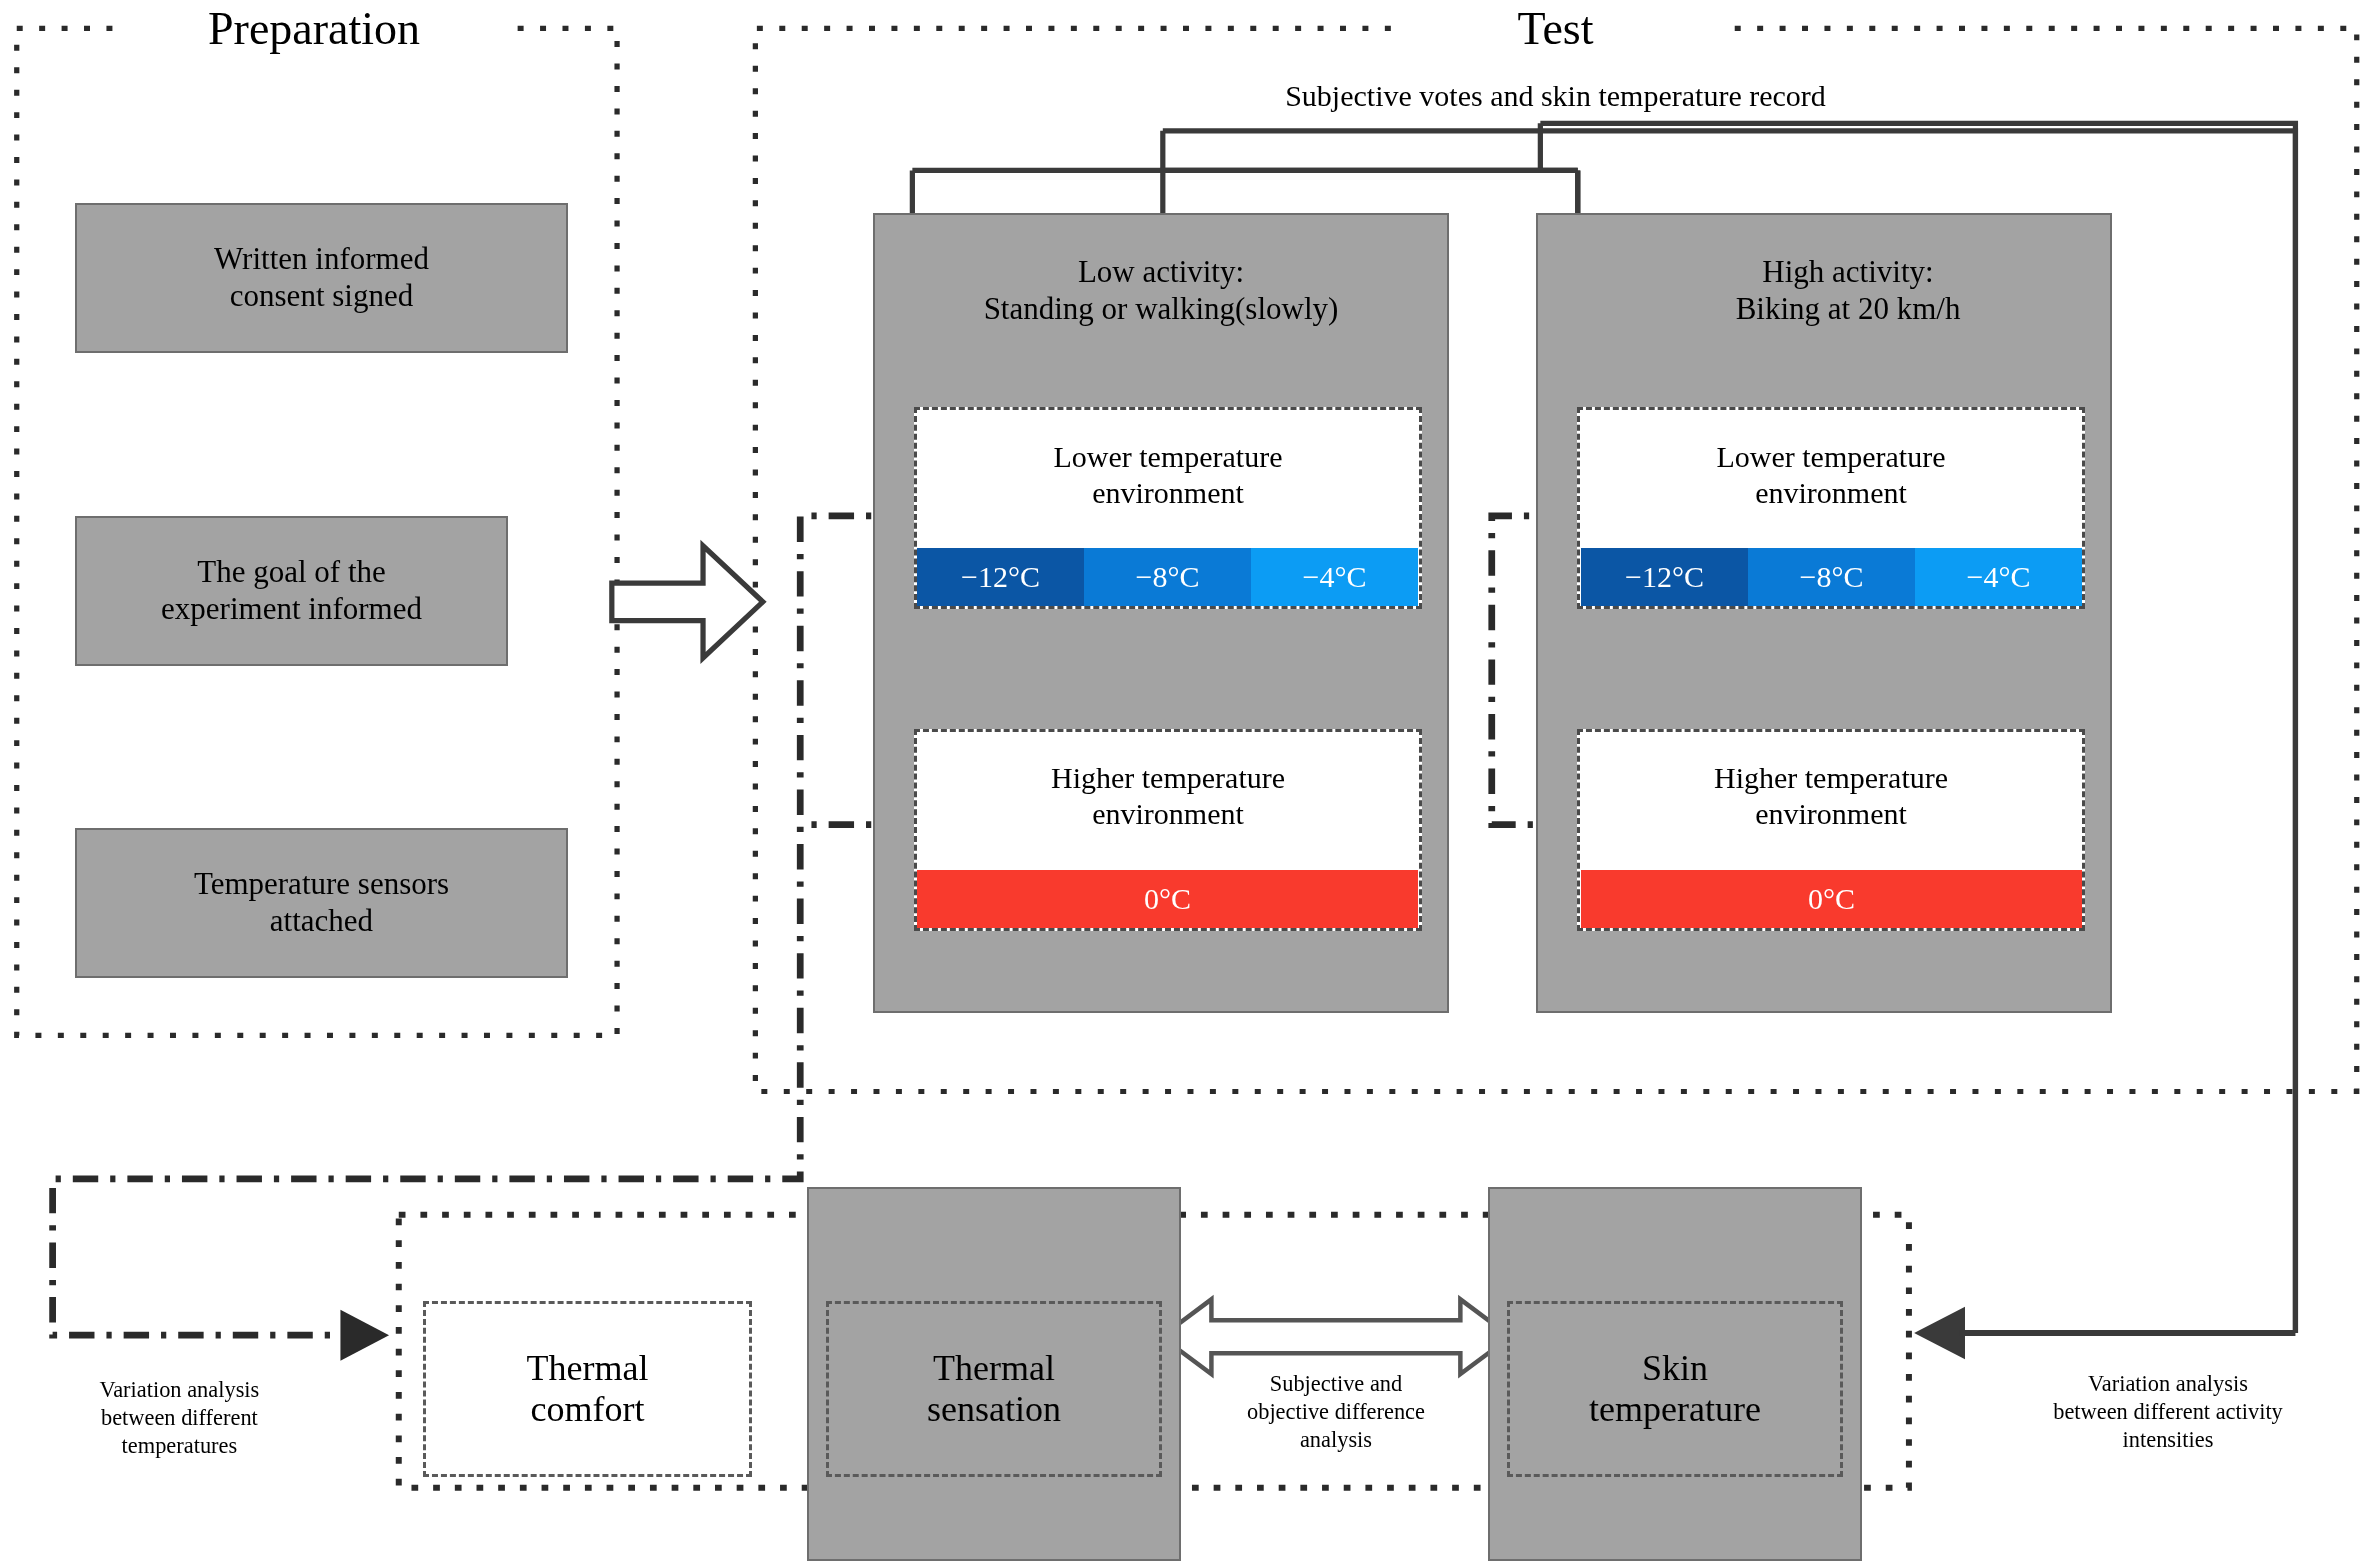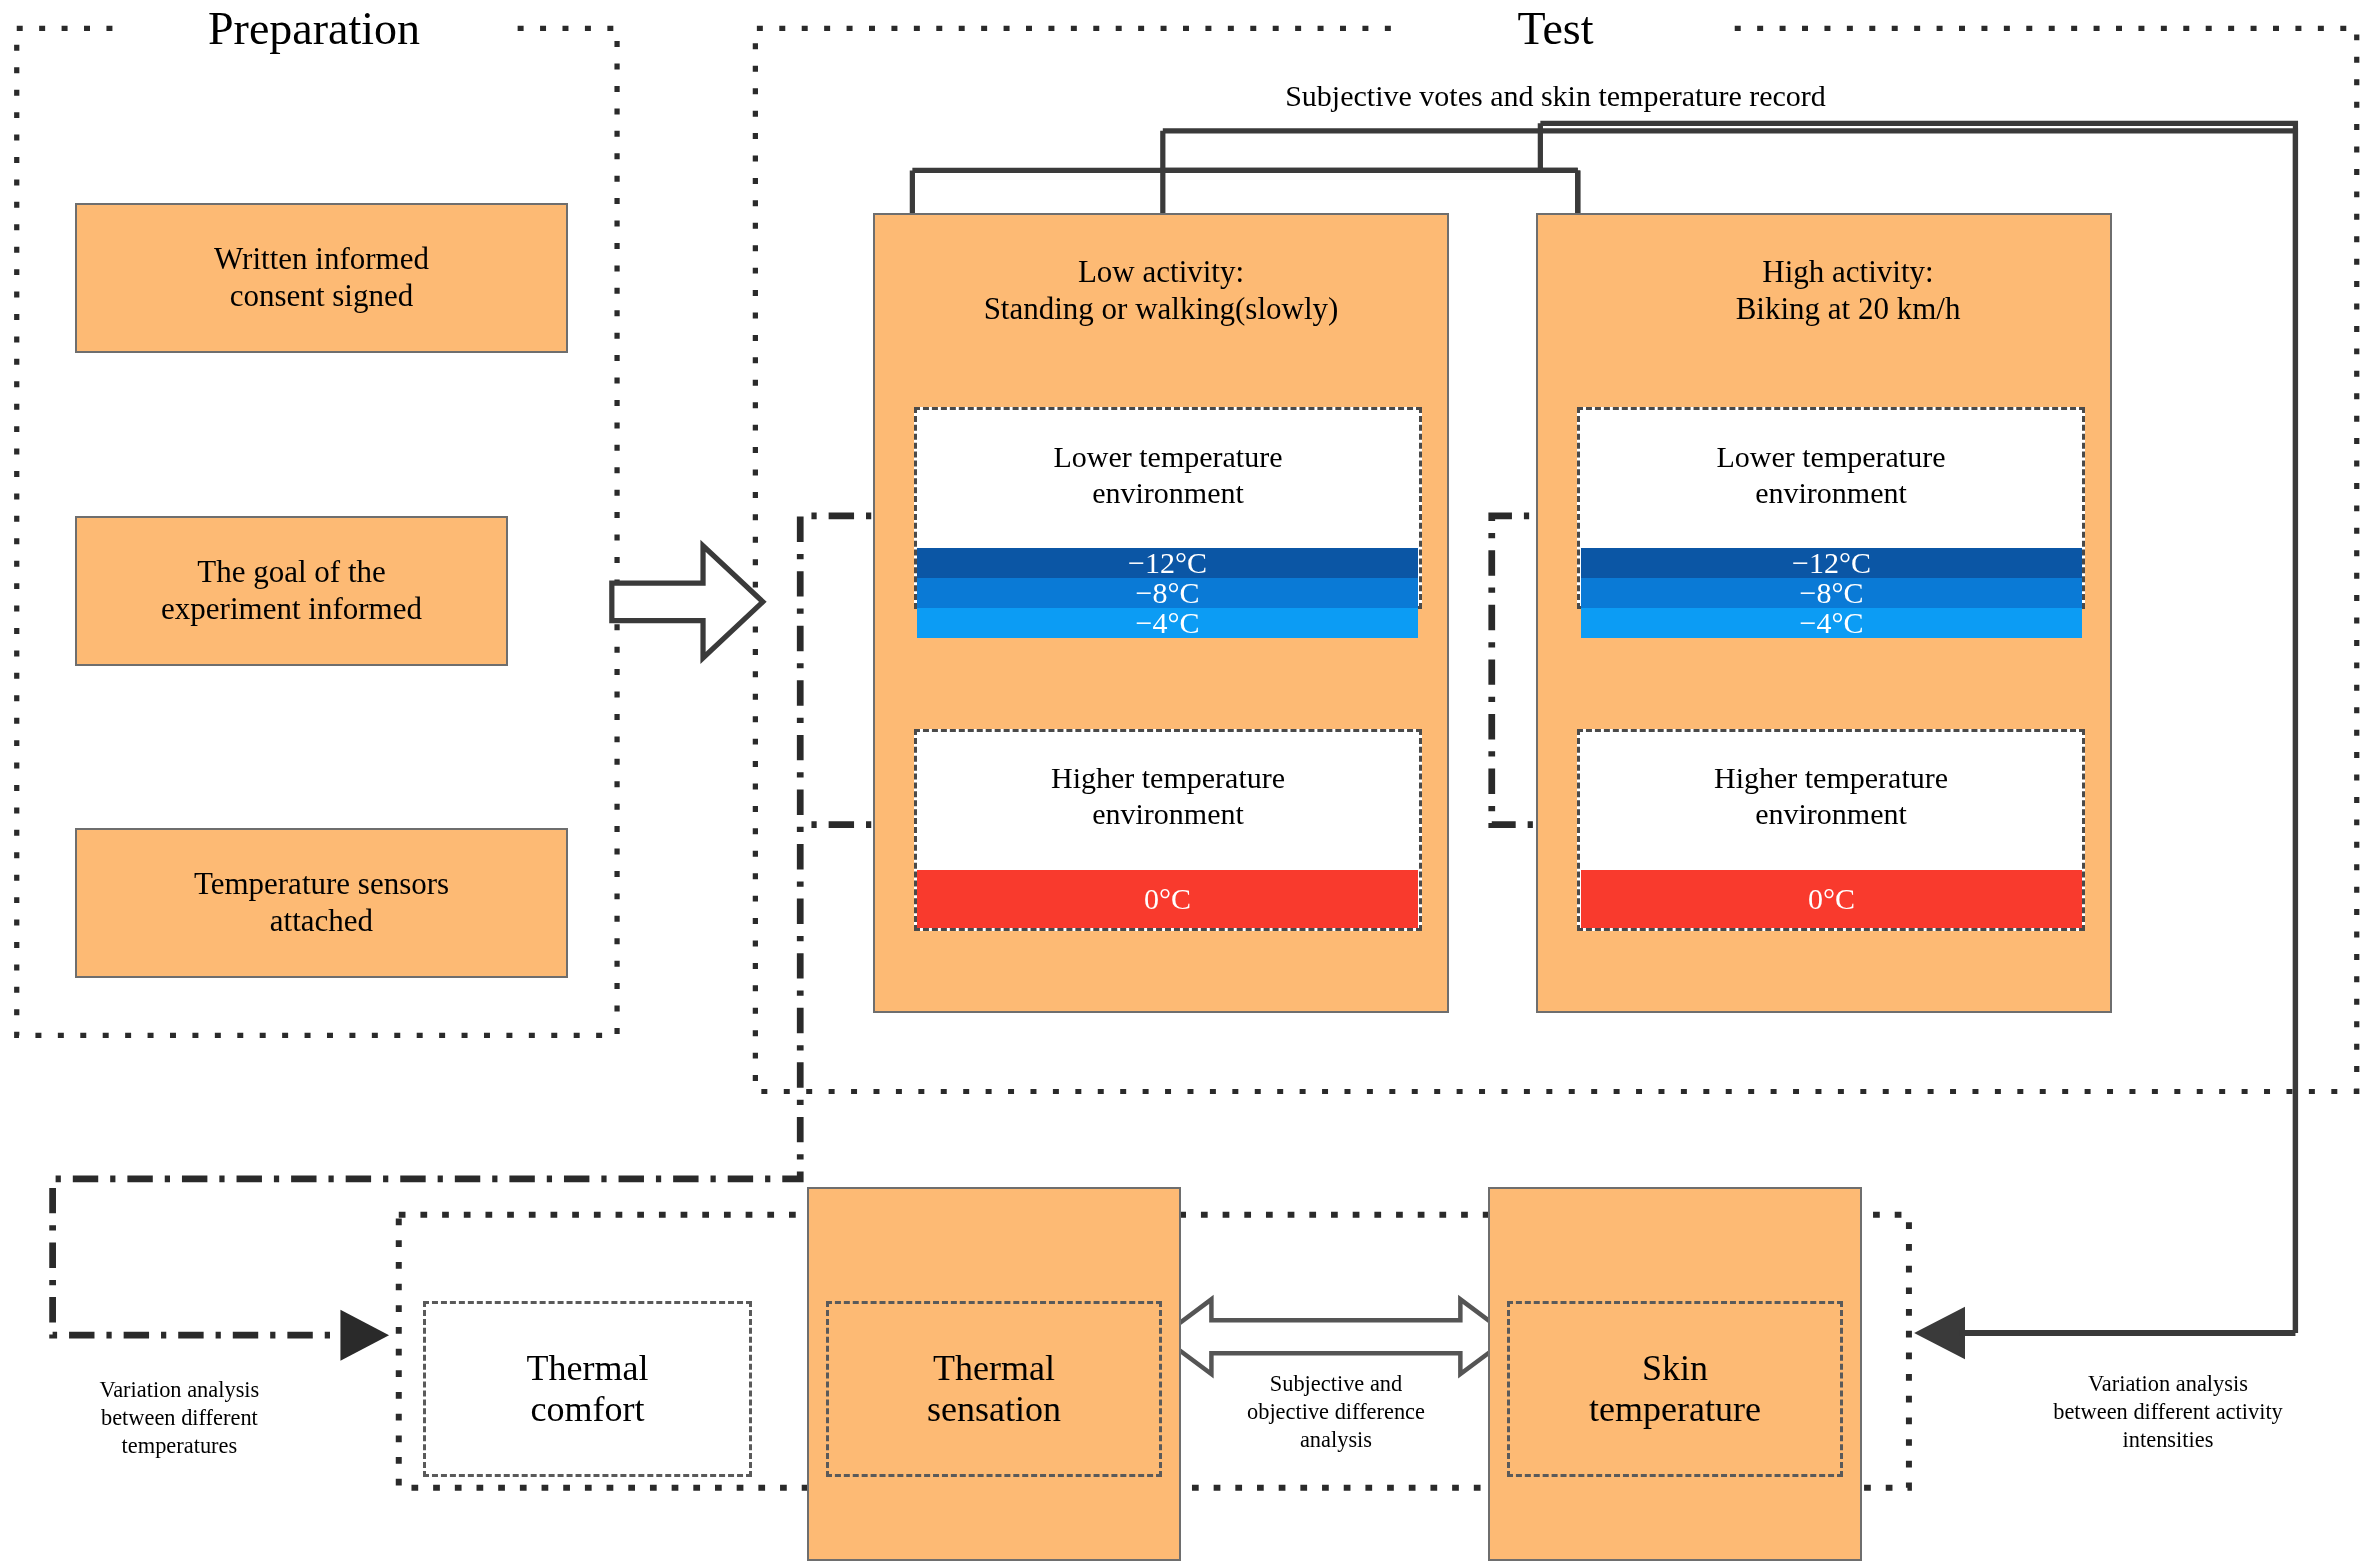--- a/index.html
+++ b/index.html
@@ -7,29 +7,29 @@
   body{font-family:"Liberation Serif","DejaVu Serif",serif;color:#000;}
   #stage{position:relative;width:2366px;height:1561px;background:#fff;overflow:hidden;}
 
   .abs{position:absolute;box-sizing:border-box;}
 
   
   .sec-title{font-size:46px;line-height:1;text-align:center;white-space:nowrap;}
   .sub-title{font-size:30px;line-height:1;text-align:center;white-space:nowrap;}
 
   
-  .greybox{background:#fdba74;border:2.2px solid #6e6e6e;}
+  .greybox{background:#a3a3a3;border:2.2px solid #6e6e6e;}
   .greybox-label{font-size:31px;line-height:1.18;text-align:center;}
 
   
   .envbox{background:#ffffff;border:3.7px dashed #4a4a4a;}
   .envbox-label{font-size:30px;line-height:1.2;text-align:center;padding-top:10.5px;}
 
   
-  .tempstrip{position:absolute;display:flex;flex-direction:column;}
+  .tempstrip{position:absolute;display:flex;}
   .tempcell{flex:1;display:flex;align-items:center;justify-content:center;
             color:#ffffff;font-size:30px;line-height:1;white-space:nowrap;}
   .redstrip{position:absolute;display:flex;align-items:center;justify-content:center;
             color:#ffffff;font-size:30px;line-height:1;}
 
   
   .dashcard{border:3.7px dashed #5a5a5a;background:transparent;
             display:flex;align-items:center;justify-content:center;}
   .dashcard span{font-size:36px;line-height:1.15;text-align:center;}
 

